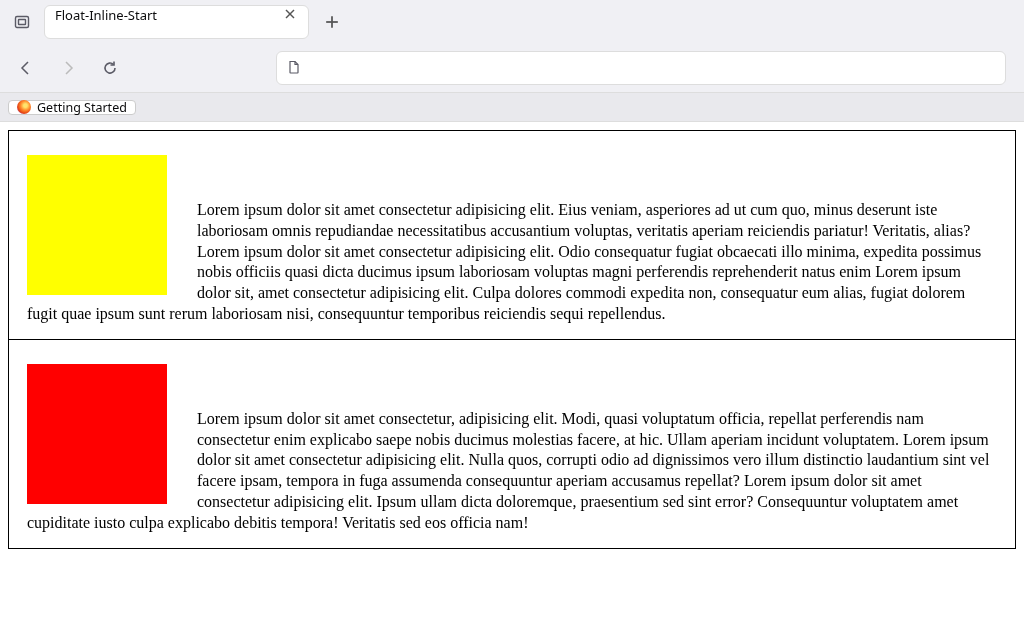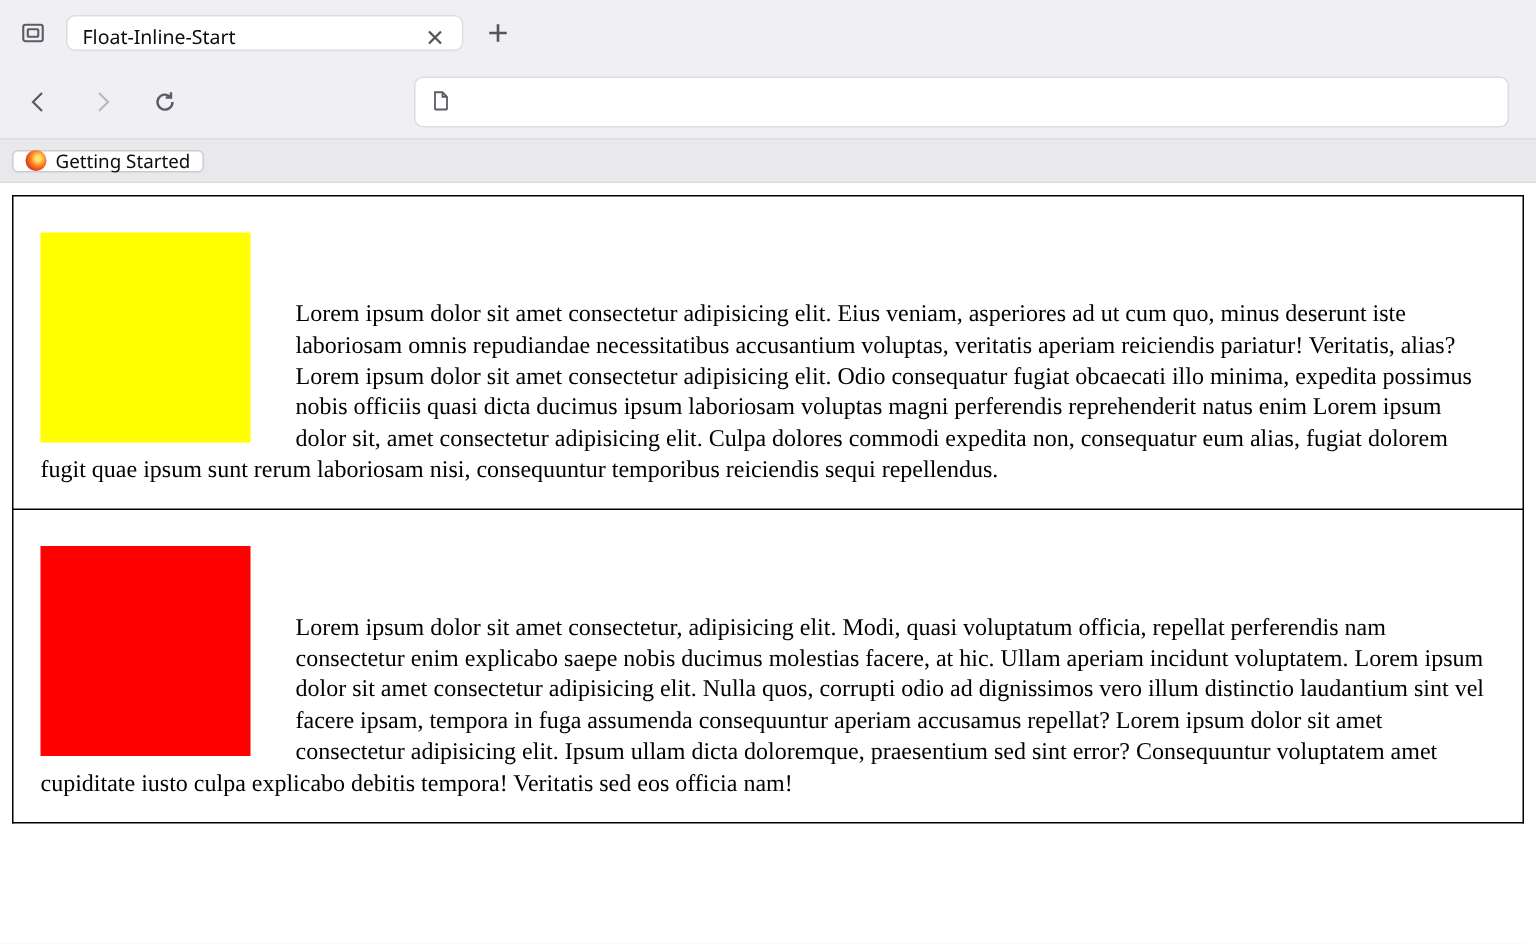--- a/index.html
+++ b/index.html
@@ -25,23 +25,23 @@
       margin: 0 12px 0 4px;
       display: flex;
       align-items: center;
       justify-content: center;
     }
     .panel-icon svg { width: 16px; height: 16px; }
     .tab {
       background: #fff;
       border: 1px solid #ddd;
       border-radius: 6px;
-      height: 24px;
+      height: 34px;
       display: flex;
-      align-items: flex-end;
+      align-items: flex-start;
       padding: 0 10px;
       gap: 8px;
       min-width: 265px;
       font-size: 13px;
       color: #0c0c0d;
     }
     .tab .title-txt { flex: 1; }
     .tab .close {
       width: 16px; height: 16px;
       display: flex; align-items: center; justify-content: center;

